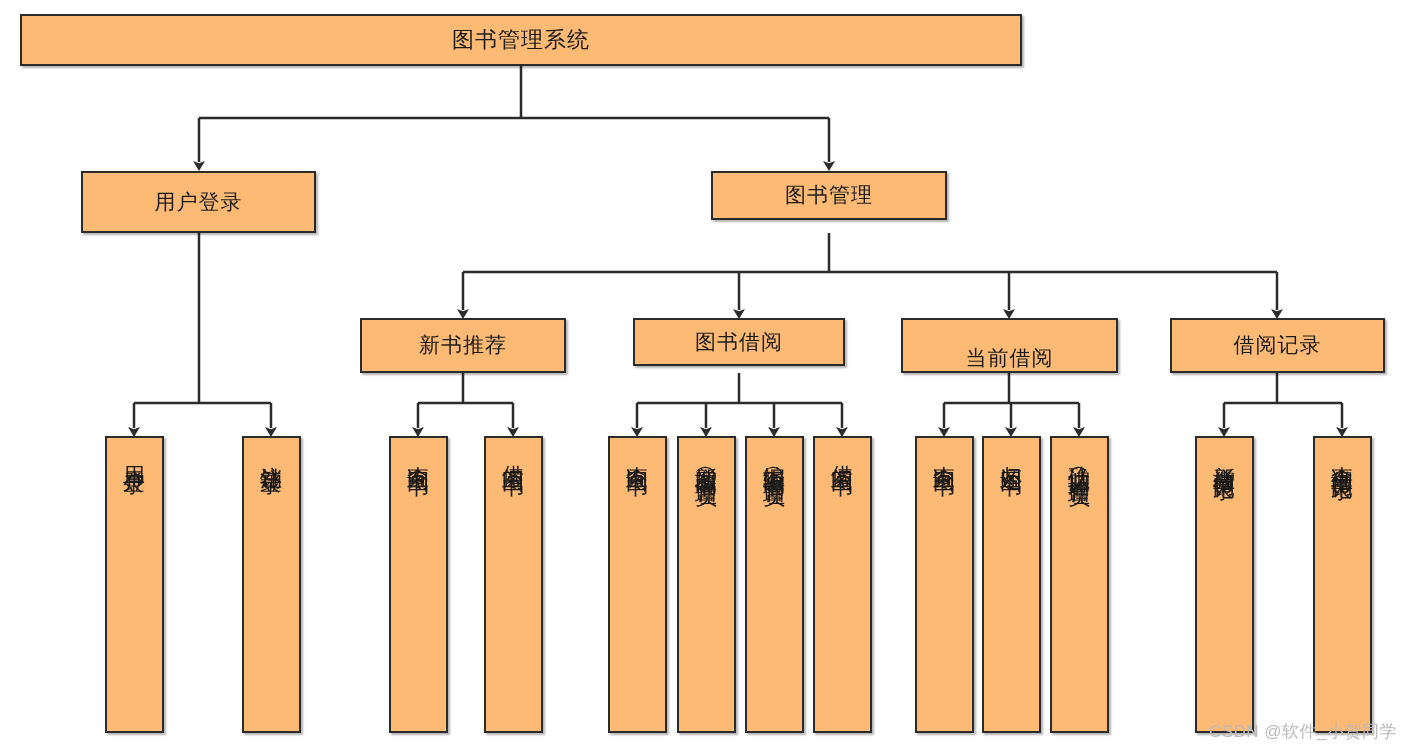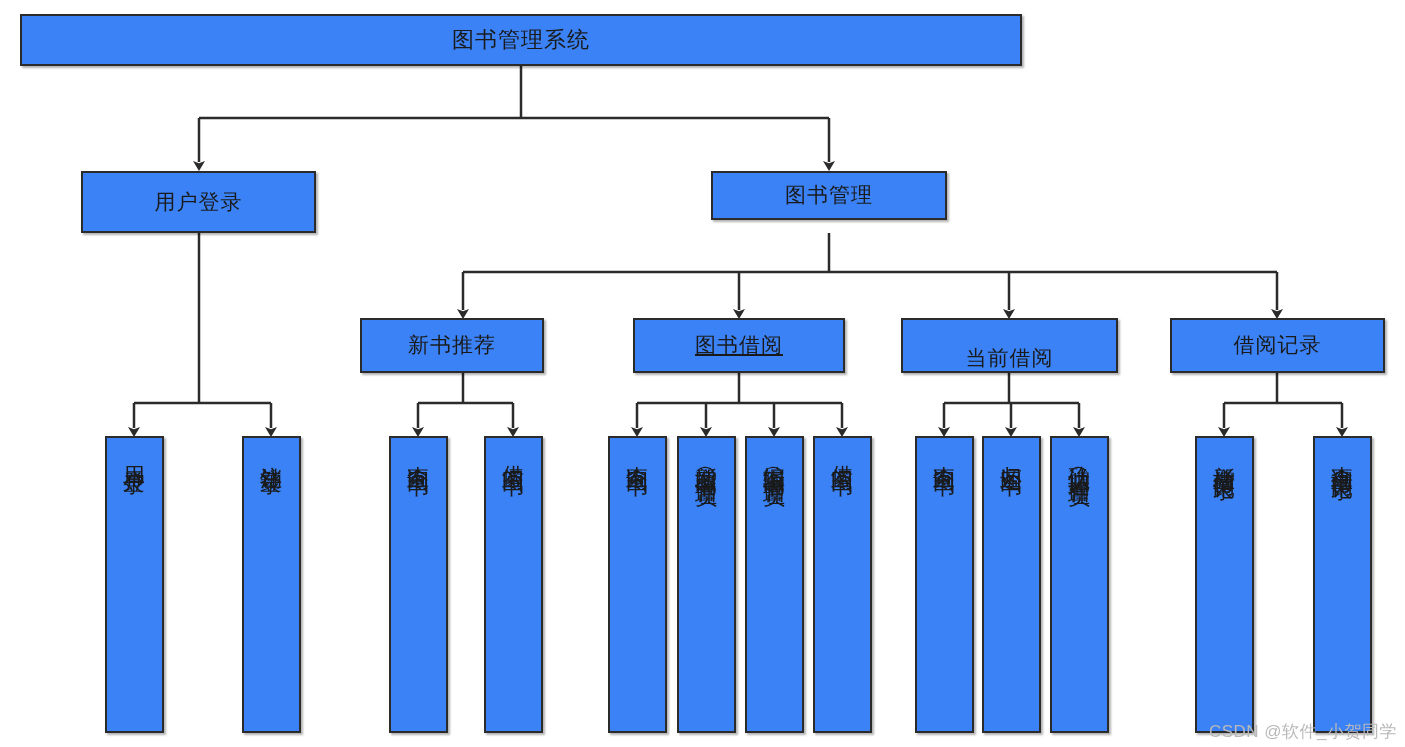--- a/index.html
+++ b/index.html
@@ -10,21 +10,21 @@
     font-family:"Liberation Sans","DejaVu Sans",sans-serif;
     overflow:hidden;
   }
   #canvas{position:relative;width:1405px;height:747px;}
 
   svg#edges{position:absolute;left:0;top:0;width:1405px;height:747px;pointer-events:none;}
 
   .node{
     position:absolute;
     box-sizing:border-box;
-    background:#3b82f6;
+    background:#fdba74;
     border:2.5px solid #2b2b2b;
     box-shadow:2px 2px 2px rgba(0,0,0,0.30);
     display:flex;
     align-items:center;
     justify-content:center;
     color:#1a1a1a;
   }
   .node .label{
     display:block;
     text-align:center;
@@ -124,24 +124,24 @@
     <span class="label">图书管理系统</span>
   </div>
 
   <div class="node h" style="left:81px;top:171px;width:235px;height:62px;">
     <span class="label">用户登录</span>
   </div>
   <div class="node h" style="left:711px;top:171px;width:236px;height:49px;">
     <span class="label">图书管理</span>
   </div>
 
-  <div class="node h" style="left:360px;top:318px;width:184px;height:55px;">
+  <div class="node h" style="left:360px;top:318px;width:206px;height:55px;">
     <span class="label">新书推荐</span>
   </div>
-  <div class="node h" style="left:633px;top:318px;width:212px;height:55px;text-decoration:underline;">
+  <div class="node h" style="left:633px;top:318px;width:212px;height:48px;">
     <span class="label">图书借阅</span>
   </div>
   <div class="node h" style="left:901px;top:318px;width:217px;height:55px;align-items:flex-end;">
     <span class="label">当前借阅</span>
   </div>
   <div class="node h" style="left:1170px;top:318px;width:215px;height:55px;justify-content:center;">
     <span class="label">借阅记录</span>
   </div>
 
   <div class="node v" style="left:105px;top:436px;width:59px;height:297px;">

